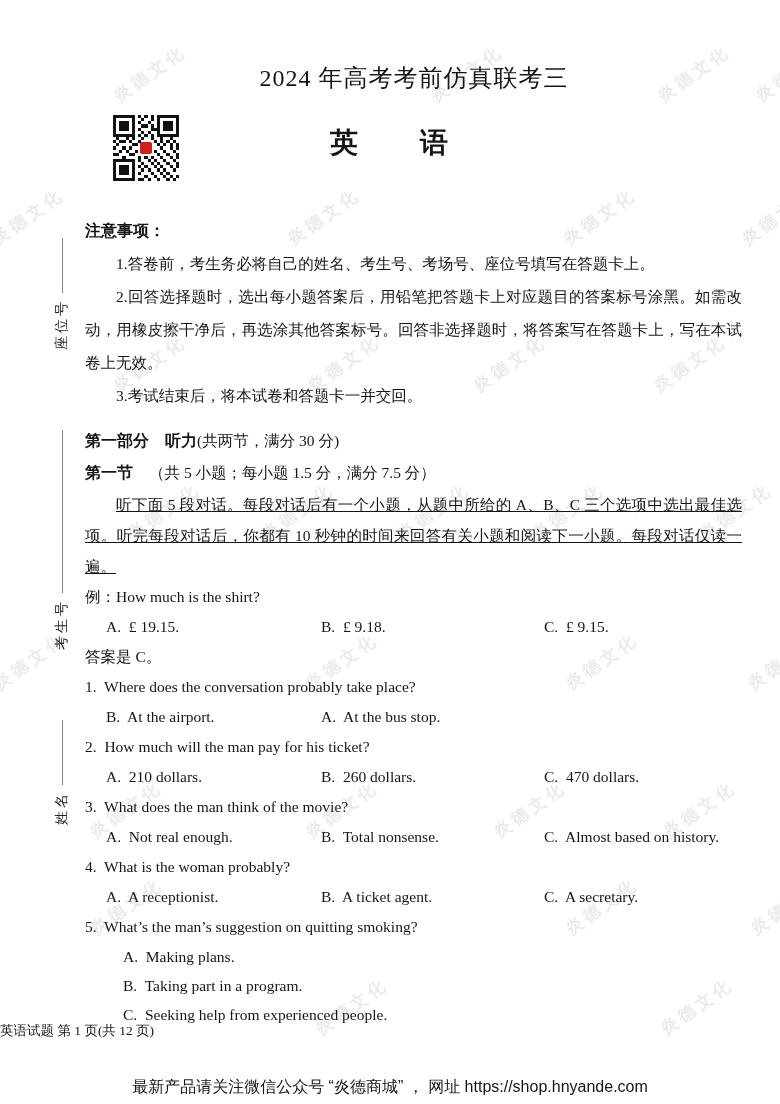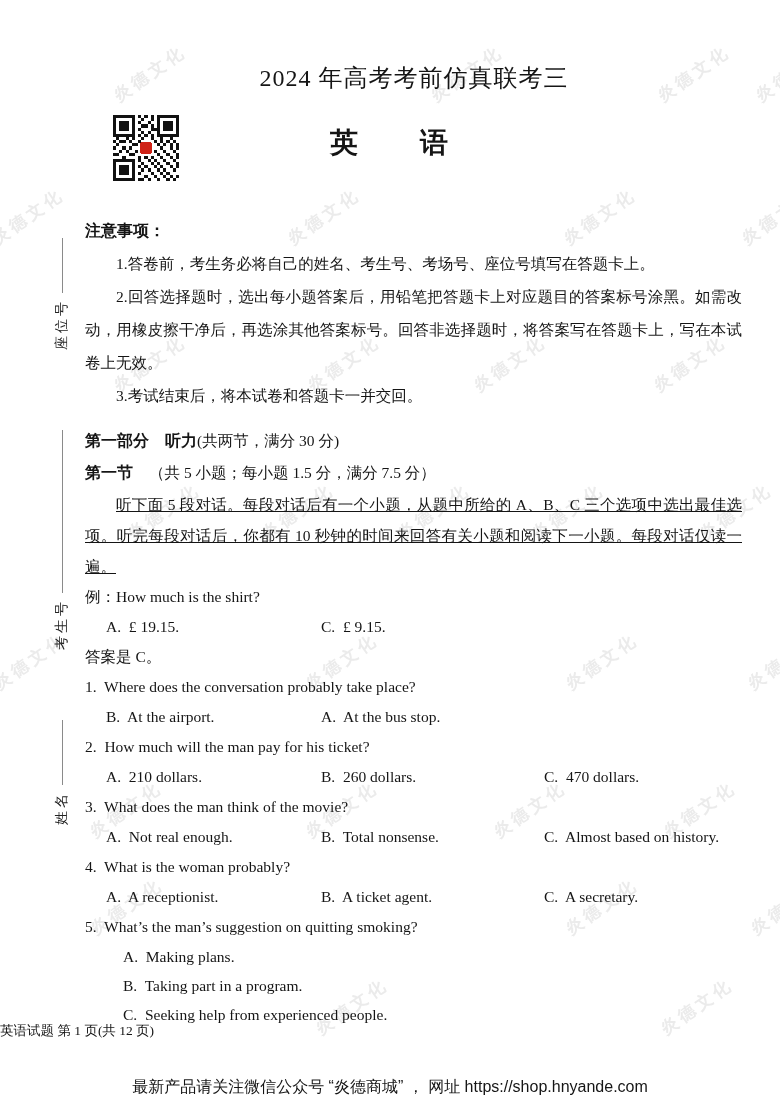--- a/index.html
+++ b/index.html
@@ -235,20 +235,21 @@
     </div>
     <div class="sec-h">
       <span class="hei">第一节</span><span class="sec-rest">（共 5 小题；每小题 1.5 分，满分 7.5 分）</span>
     </div>
 
     <p class="instr">听下面 5 段对话。每段对话后有一个小题，从题中所给的 A、B、C 三个选项中选出最佳选项。听完每段对话后，你都有 10 秒钟的时间来回答有关小题和阅读下一小题。每段对话仅读一遍。</p>
 
     <div class="q-line">例：How much is the shirt?</div>
     <div class="opt-row">
       <span class="opt">A.  £ 19.15.</span>
+      <span class="opt">B.  £ 9.18.</span>
       <span class="opt">C.  £ 9.15.</span>
     </div>
     <div class="q-line">答案是 C。</div>
 
     <div class="q-line">1.  Where does the conversation probably take place?</div>
     <div class="opt-row">
       <span class="opt">B.  At the airport.</span>
       <span class="opt">A.  At the bus stop.</span>
     </div>
 

